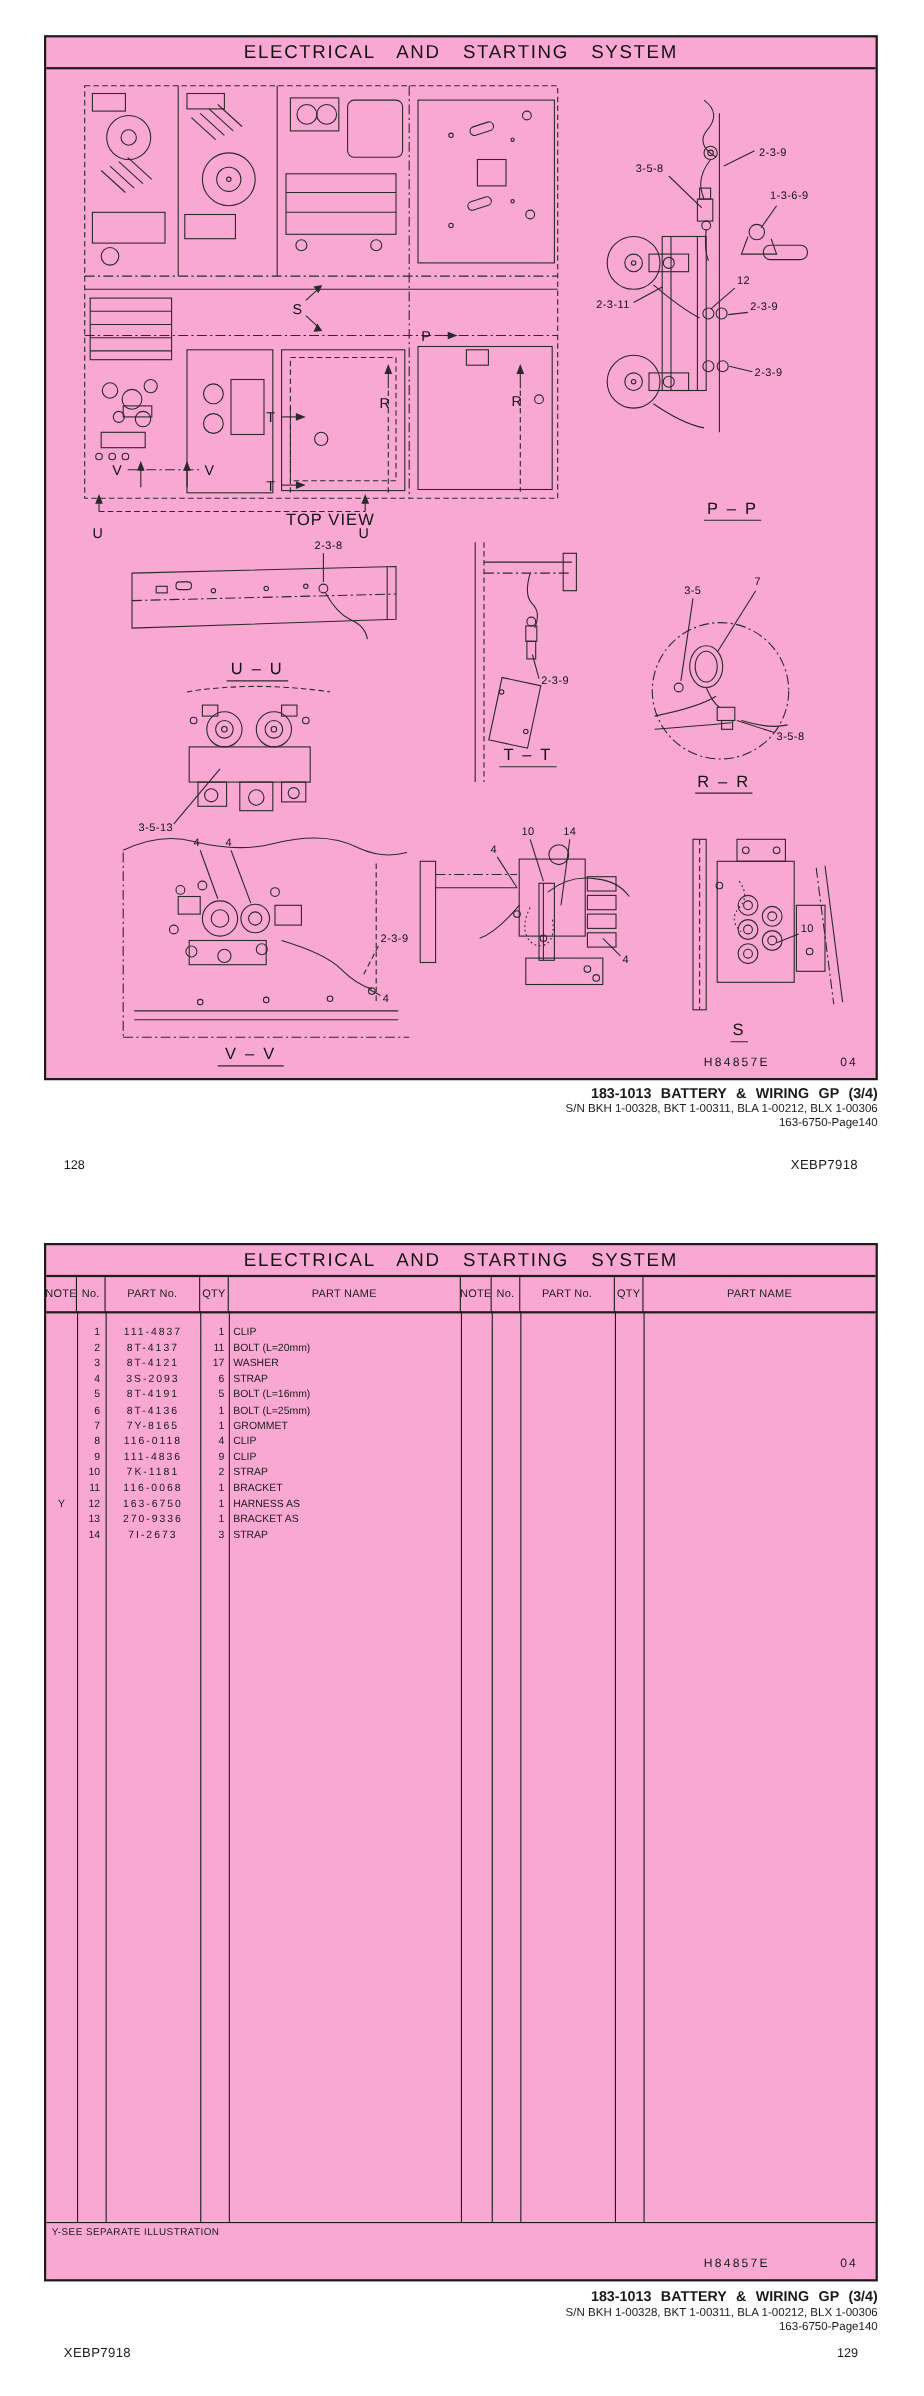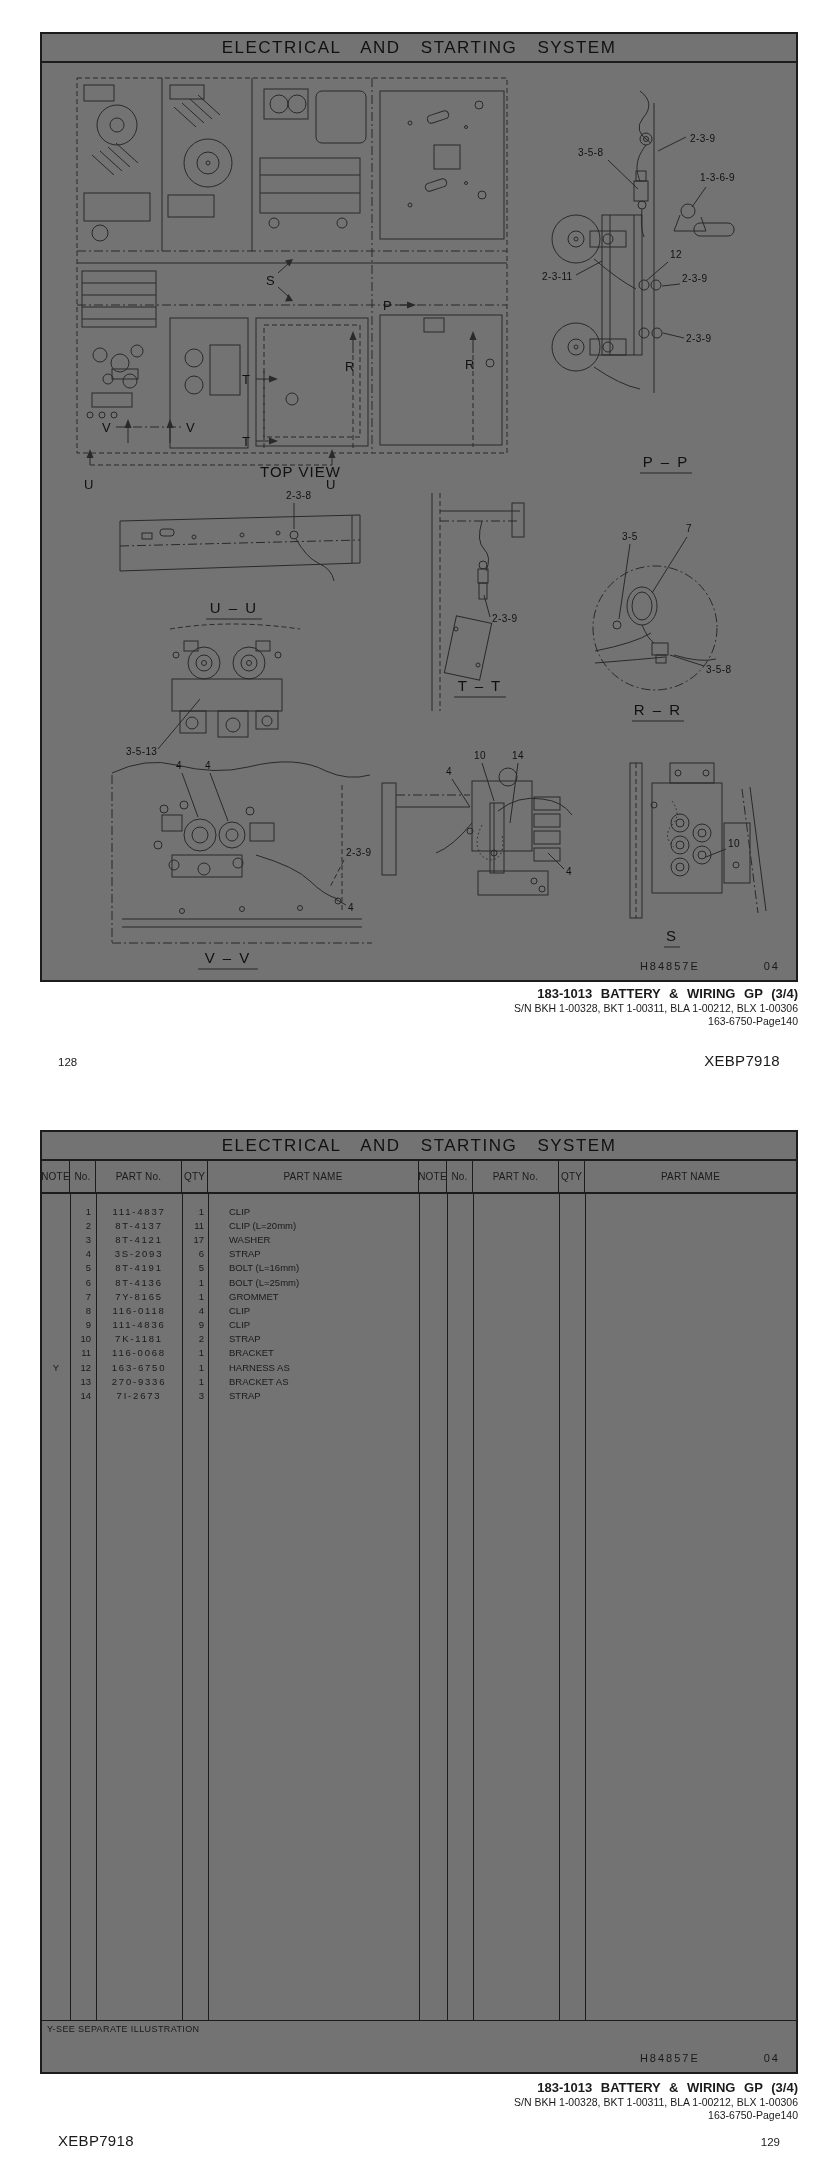--- a/index.html
+++ b/index.html
@@ -1,20 +1,20 @@
 <!DOCTYPE html>
 <html><head>
 <meta charset="utf-8">
 <style>
   html,body{margin:0;padding:0;}
   body{
     width:840px;height:2178px;position:relative;background:#fff;
     font-family:"Liberation Sans", sans-serif;color:#1a1a1a;
   }
-  .page{position:absolute;left:40px;width:758px;background:#737373;border:2px solid #1c1c1c;box-sizing:border-box;}
+  .page{position:absolute;left:40px;width:758px;background:#f9a8d4;border:2px solid #1c1c1c;box-sizing:border-box;}
   #page1{top:32px;height:950px;}
   #page2{top:1130px;height:944px;}
   .titlebar{height:27px;border-bottom:2px solid #1c1c1c;display:flex;align-items:center;justify-content:center;
     font-size:17px;letter-spacing:1.5px;word-spacing:14px;color:#111;}
   
   .art{position:absolute;left:0;top:29px;width:754px;height:915px;}
   .art line,.art path,.art rect,.art circle,.art ellipse,.art polyline{stroke:#2a2a2a;fill:none;stroke-width:1;}
   .art .dash{stroke-dasharray:5 3;}
   .art .dashdot{stroke-dasharray:9 3 2 3;}
   .art .dot{stroke-dasharray:1.6 2.6;}
@@ -28,36 +28,36 @@
   .refline .rev{margin-left:16px;padding-left:48px;}
   
   .caption{position:absolute;left:40px;width:758px;text-align:right;line-height:1.25;}
   #cap1{top:986px;} #cap2{top:2080px;}
   .cap-t{font-size:13px;font-weight:bold;word-spacing:5px;}
   .cap-s{font-size:10.5px;}
   .cap-p{font-size:10.5px;}
   .pgfoot{position:absolute;left:40px;width:758px;padding:0 18px;box-sizing:border-box;
     display:flex;justify-content:space-between;align-items:baseline;}
   #foot1{top:1052px;} #foot2{top:2132px;}
-  .pgnum{font-size:11.5px;text-align:center;} .doccode{font-size:15px;letter-spacing:.3px;}
+  .pgnum{font-size:11.5px;text-align:center;} .doccode{font-size:12px;letter-spacing:.3px;}
   
   .t-head{display:flex;height:33px;border-bottom:2px solid #1c1c1c;font-size:10px;box-sizing:border-box;}
   .t-head .hc{display:flex;align-items:center;justify-content:center;border-right:1px solid #1c1c1c;box-sizing:border-box;letter-spacing:.2px;}
   .w-note{width:28px;} .w-no{width:26px;} .w-pn{width:86px;} .w-qty{width:26px;} .w-name{width:211px;}
   .hc.last{border-right:none;}
   .t-body{position:absolute;left:0;right:0;top:60px;bottom:52px;}
   .vline{position:absolute;top:0;bottom:0;width:1px;background:#1c1c1c;}
   .rows{position:absolute;left:0;top:12px;width:377px;}
   .row{display:flex;height:14.2px;align-items:center;font-size:9.5px;}
   .c{display:block;box-sizing:border-box;white-space:nowrap;}
   .c0{width:28px;text-align:center;}
   .c1{width:26px;text-align:right;padding-right:5px;}
   .c2{width:86px;text-align:center;letter-spacing:1.8px;}
   .c3{width:26px;text-align:right;padding-right:4px;}
-  .c4{width:211px;text-align:left;padding-left:21px;}
+  .c4{width:211px;text-align:left;padding-left:4px;}
   .strip{position:absolute;left:0;right:0;bottom:0;height:52px;border-top:1px solid #1c1c1c;box-sizing:border-box;}
   .footnote{position:absolute;left:5px;top:3px;font-size:9px;letter-spacing:.4px;}
 </style>
 </head>
 <body>
 
 <div class="page" id="page1">
   <div class="titlebar">ELECTRICAL AND STARTING SYSTEM</div>
 
   <svg class="art" viewBox="0 0 754 915">
@@ -465,21 +465,21 @@
           <span class="c c1">1</span>
           <span class="c c2">111-4837</span>
           <span class="c c3">1</span>
           <span class="c c4">CLIP</span>
         </div>
       <div class="row">
           <span class="c c0"></span>
           <span class="c c1">2</span>
           <span class="c c2">8T-4137</span>
           <span class="c c3">11</span>
-          <span class="c c4">CLIP (L=20mm)</span>
+          <span class="c c4">BOLT (L=20mm)</span>
         </div>
       <div class="row">
           <span class="c c0"></span>
           <span class="c c1">3</span>
           <span class="c c2">8T-4121</span>
           <span class="c c3">17</span>
           <span class="c c4">WASHER</span>
         </div>
       <div class="row">
           <span class="c c0"></span>

